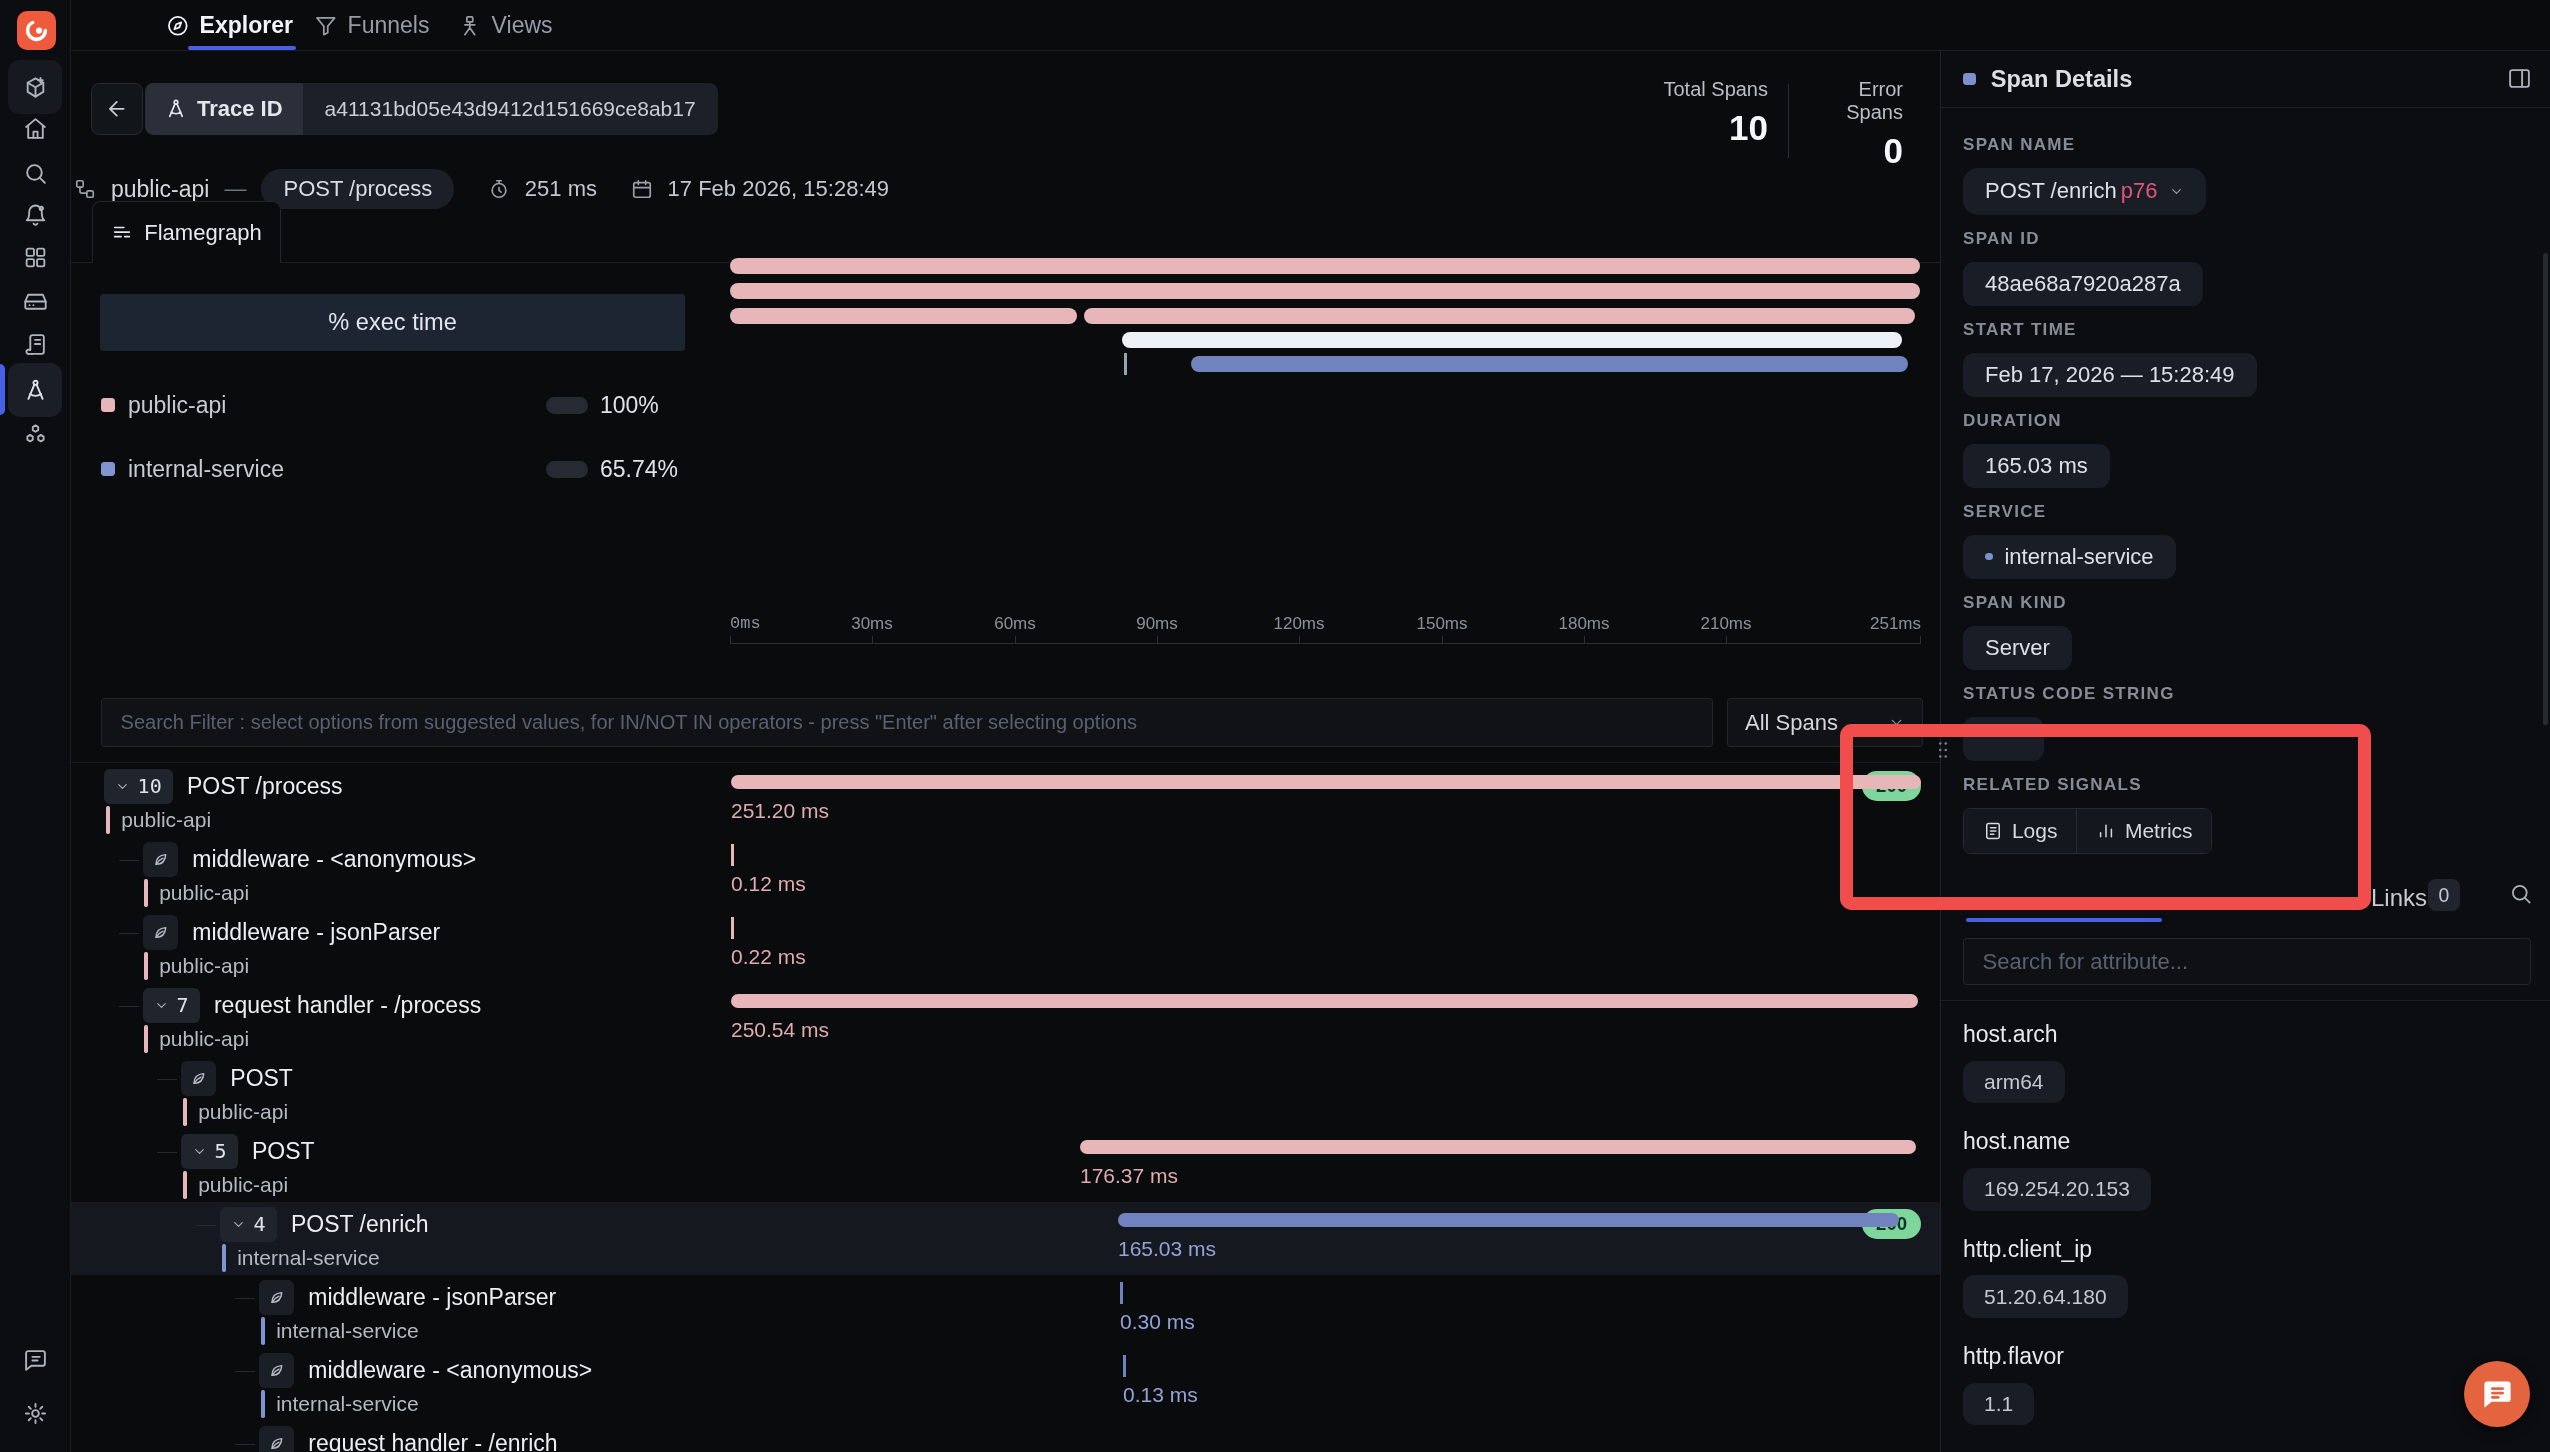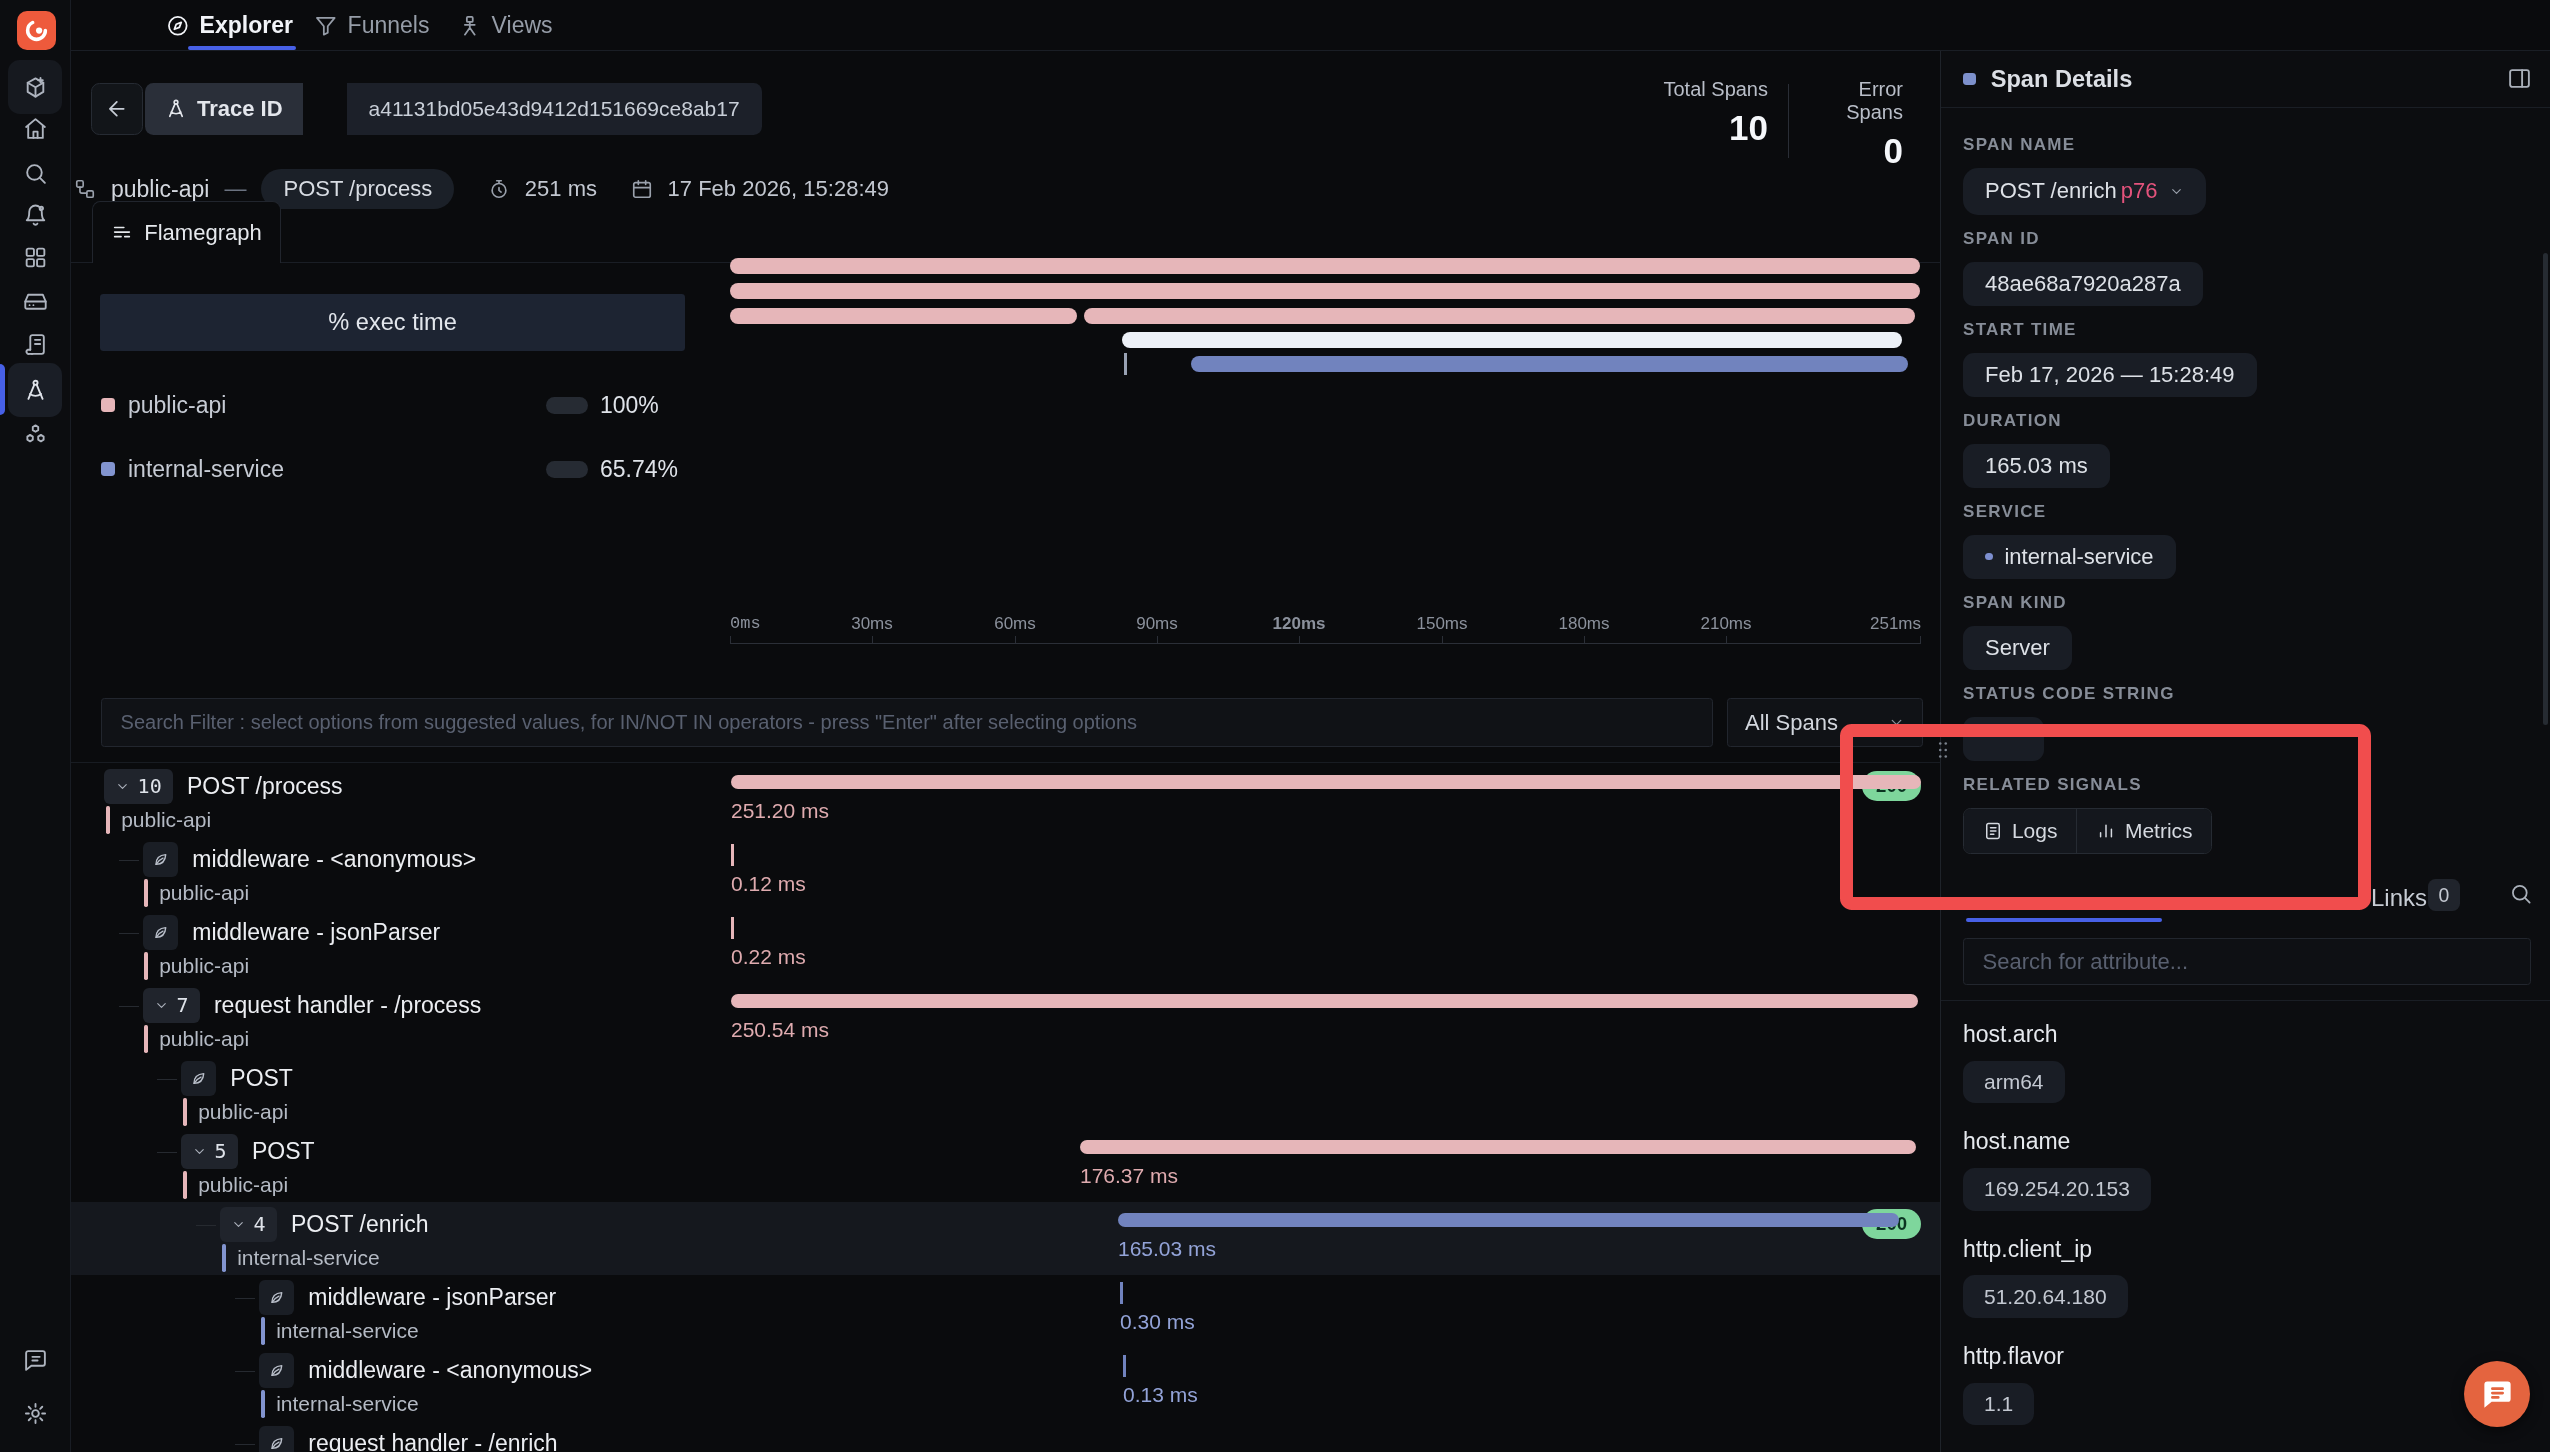--- a/index.html
+++ b/index.html
@@ -26,21 +26,21 @@
   .active-bar{left:0;width:5px;height:51px;background:var(--accent);border-radius:0 5px 5px 0;}
 
   
   #topnav{left:71px;top:0;width:2479px;height:51px;border-bottom:0.8px solid #1a1e25;background:var(--bg);}
   .tab{position:absolute;top:0;height:51px;display:flex;align-items:center;gap:10px;font-size:23px;color:#969da8;cursor:pointer;}
   .tab.active{color:#f2f4f8;font-weight:700;}
   .tab-underline{left:22px;top:46px;height:4.2px;border-radius:2.5px;background:var(--accent);}
 
   
   #backbtn{left:91px;top:83px;width:52px;height:52px;border-radius:8.4px;background:#121519;border:0.8px solid #262b33;display:flex;align-items:center;justify-content:center;color:#c6ccd5;cursor:pointer;}
-  #tracechip{left:145px;top:83px;height:52px;border-radius:8.4px;overflow:hidden;display:flex;align-items:stretch;cursor:default;gap:44px;}
+  #tracechip{left:145px;top:83px;height:52px;border-radius:8.4px;overflow:hidden;display:flex;align-items:stretch;cursor:default;}
   #tracechip .seg1{background:#2a2f39;display:flex;align-items:center;gap:10px;padding:0 20px;font-size:22px;color:#e3e6ec;font-weight:600;}
   #tracechip .seg2{background:#1c2029;display:flex;align-items:center;padding:0 22px;font-size:21px;color:#c9cfd8;}
   .stat-col{top:78px;text-align:right;}
   .stat-label{font-size:20px;color:#b9bec8;}
   .stat-value{font-size:35px;font-weight:700;color:#f5f7fa;margin-top:6.7px;}
   #statdiv{left:1788px;top:84px;width:0.8px;height:74px;background:#2a2e36;}
   #metarow{left:74px;top:169px;height:40px;display:flex;align-items:center;gap:15px;font-size:22px;color:#c2c7d0;}
   #metarow .svc{color:#d3d7de;font-size:23px;}
   #metarow .dash{color:#6b7280;}
   .pillchip{background:#1b2028;border-radius:20px;height:40px;display:flex;align-items:center;padding:0 22px;font-size:22px;color:#d8dce3;}
@@ -354,21 +354,21 @@
   <div id="axis" class="abs">
       <div class="axline"></div>
       <span class="axlabel" style="left: 0px; font-family: Liberation Mono, monospace;">0ms</span>
       <span class="axtick" style="left: 0px;"></span>
       <span class="axlabel" style="left: 142px; transform: translateX(-50%);">30ms</span>
       <span class="axtick" style="left: 142px;"></span>
       <span class="axlabel" style="left: 285px; transform: translateX(-50%);">60ms</span>
       <span class="axtick" style="left: 285px;"></span>
       <span class="axlabel" style="left: 427px; transform: translateX(-50%);">90ms</span>
       <span class="axtick" style="left: 427px;"></span>
-      <span class="axlabel" style="left: 569px; transform: translateX(-50%); font-weight: bold;">120ms</span>
+      <span class="axlabel" style="left: 569px; transform: translateX(-50%);">120ms</span>
       <span class="axtick" style="left: 569px;"></span>
       <span class="axlabel" style="left: 712px; transform: translateX(-50%);">150ms</span>
       <span class="axtick" style="left: 712px;"></span>
       <span class="axlabel" style="left: 854px; transform: translateX(-50%);">180ms</span>
       <span class="axtick" style="left: 854px;"></span>
       <span class="axlabel" style="left: 996px; transform: translateX(-50%);">210ms</span>
       <span class="axtick" style="left: 996px;"></span>
       <span class="axlabel" style="left: 1191px; transform: translateX(-100%);">251ms</span>
       <span class="axtick" style="left: 1190px;"></span>
     </div>

